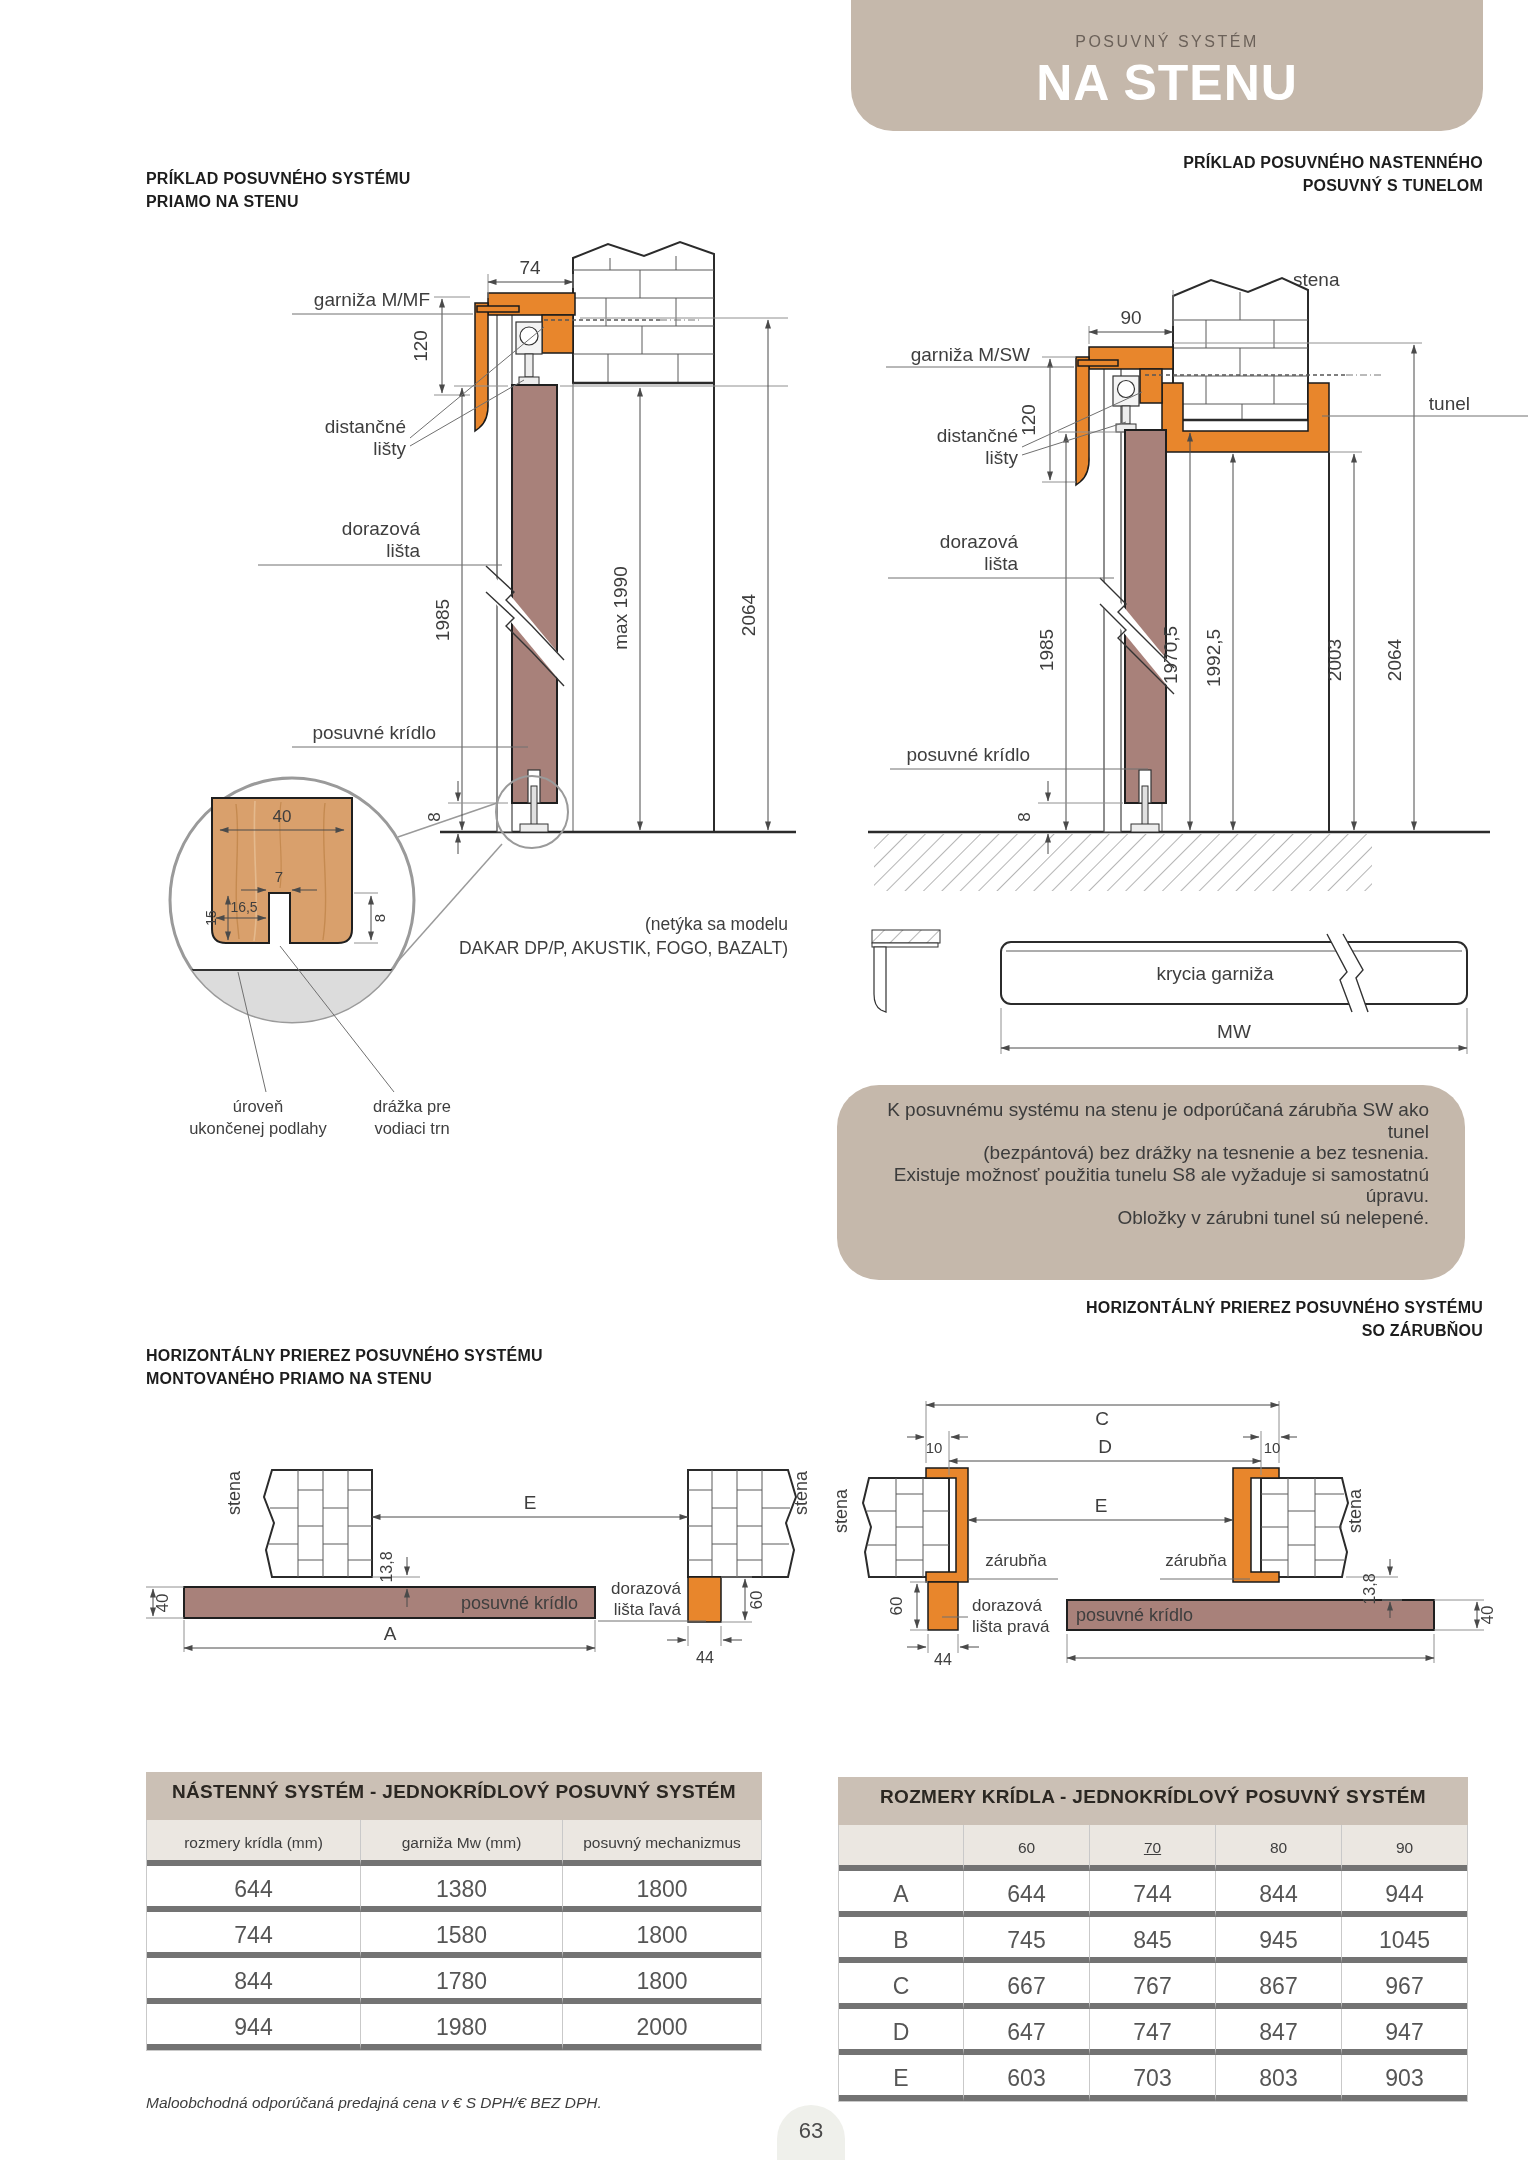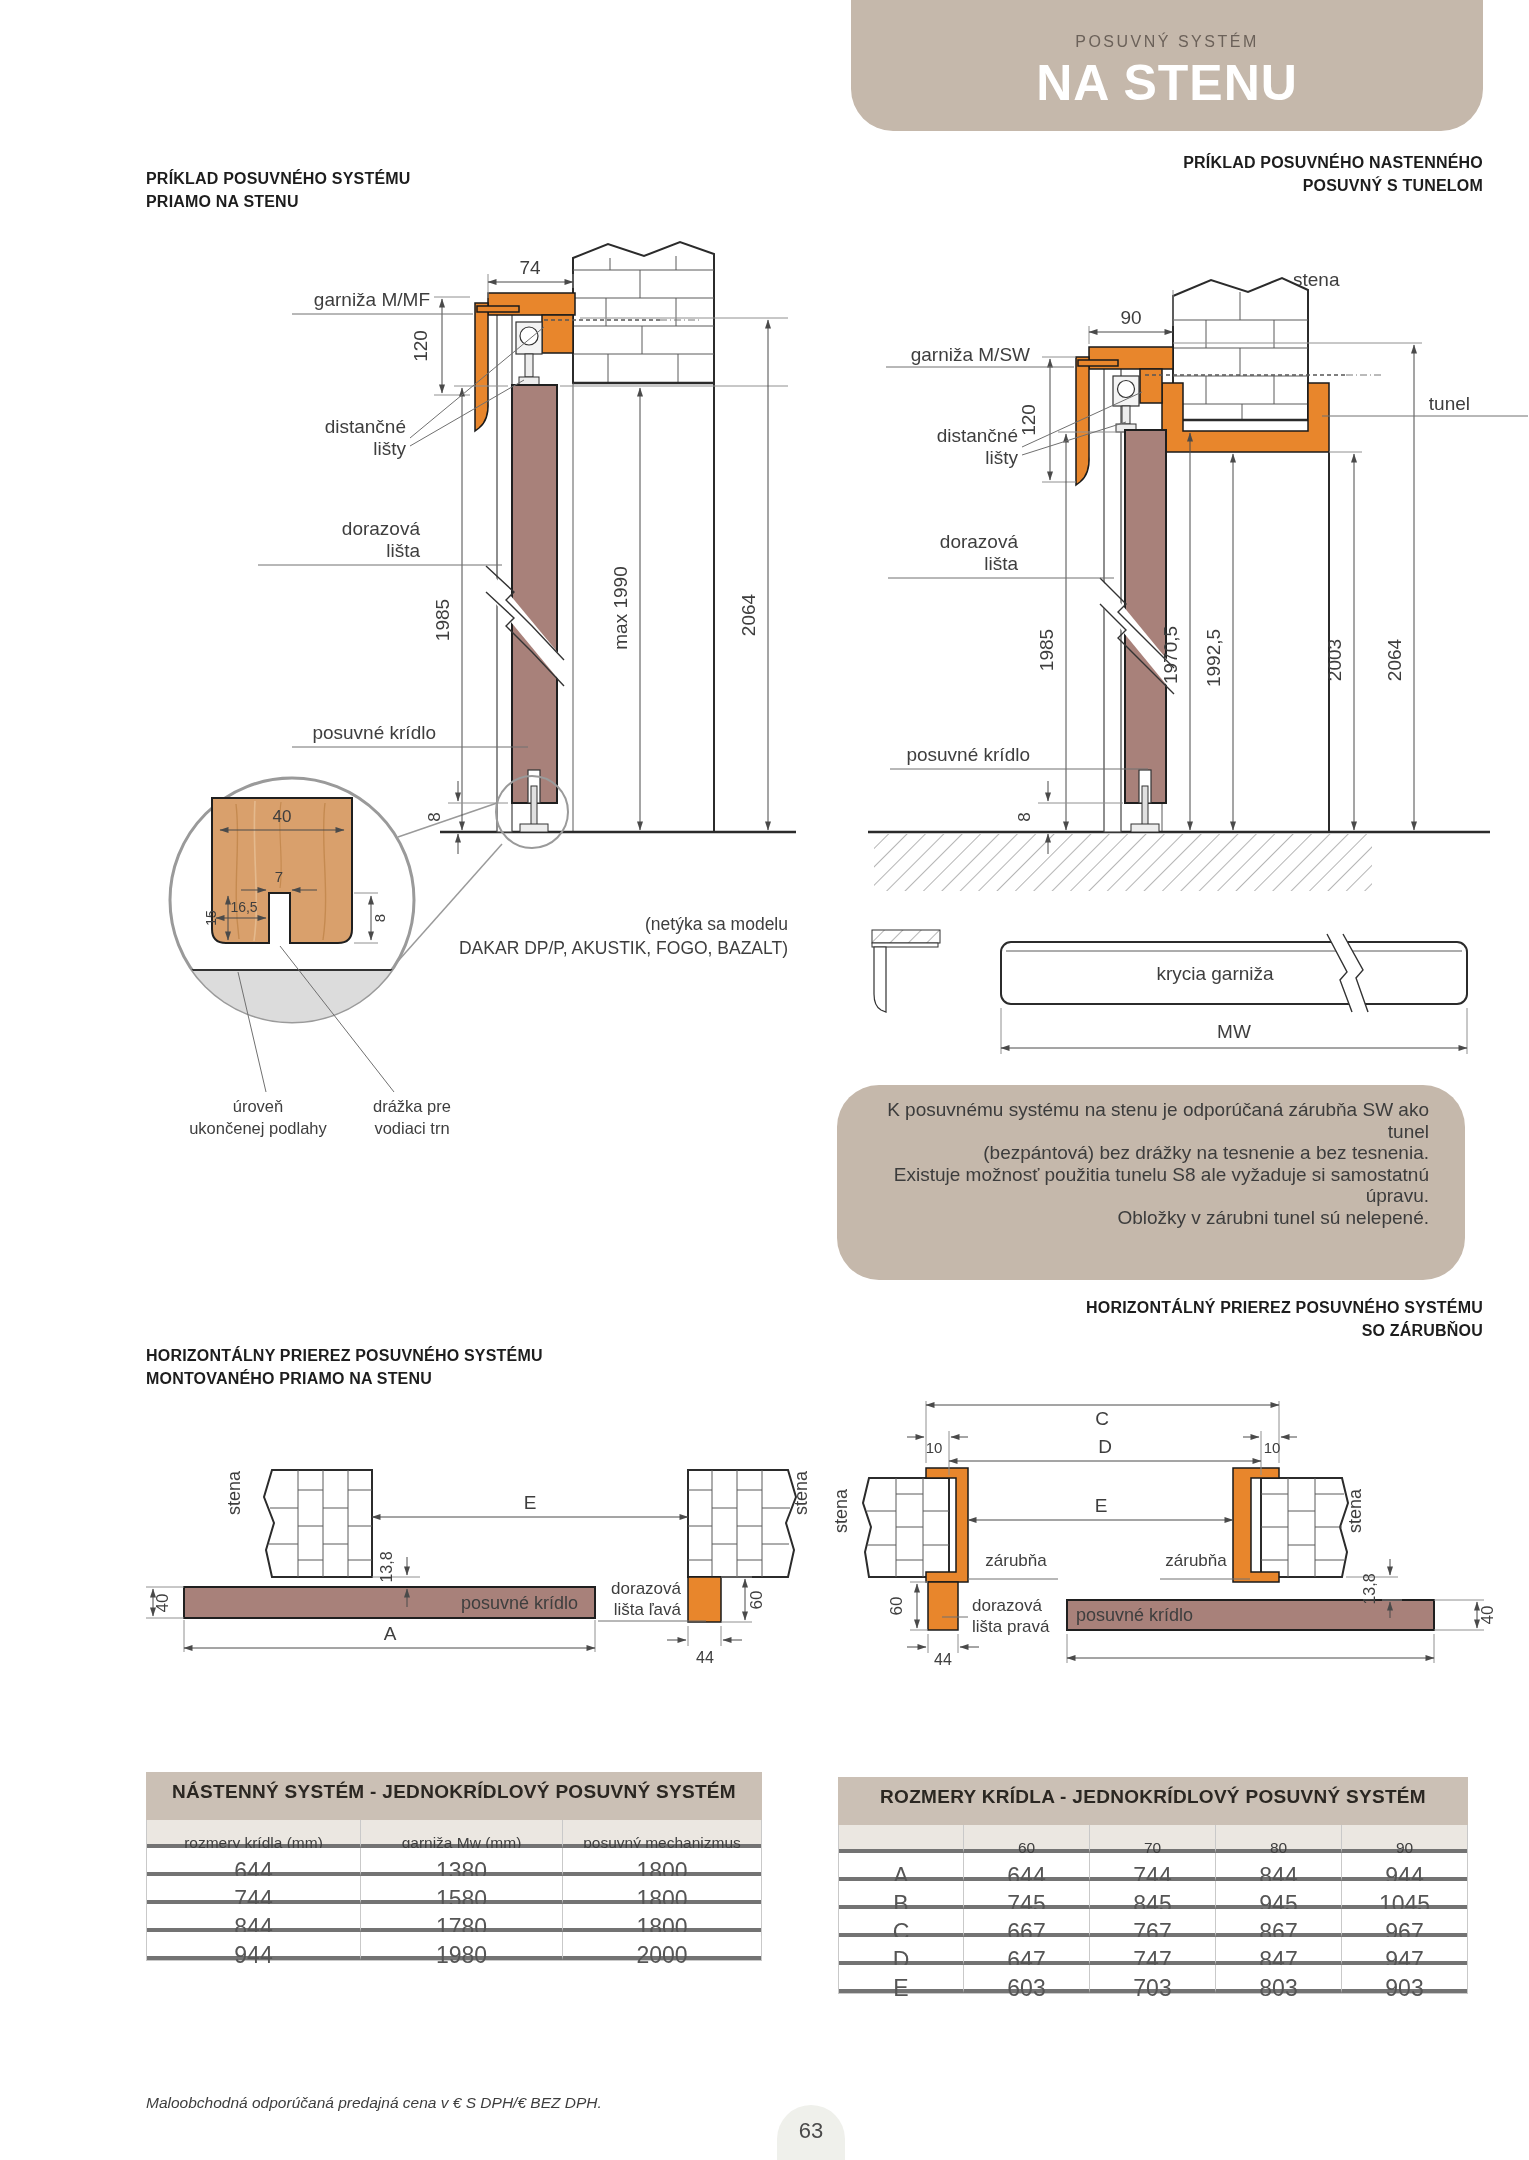--- a/index.html
+++ b/index.html
@@ -14,22 +14,22 @@
   .h2blk{font-size:16px;font-weight:bold;line-height:23px;color:#1d1d1d;letter-spacing:.2px;}
   
   .notebox{left:837px;top:1085px;width:628px;height:195px;background:#C5B8AB;border-radius:42px;
            padding:14px 36px 0 10px;box-sizing:border-box;text-align:right;}
   .notebox div{font-size:19px;line-height:21.5px;color:#3C3C3C;}
   
   .tbl{box-sizing:border-box;}
   .tbl-title{height:48px;line-height:40px;background:#CBC0B5;text-align:center;
              font-size:19px;font-weight:bold;color:#2B2722;letter-spacing:.3px;}
   .trow{display:grid;}
-  .tcell{height:28px;line-height:46px;text-align:center;box-sizing:border-box;
-         border-right:1px solid #C9C9C9;border-bottom:4px solid #737373;background:#fff;}
+  .tcell{height:46px;line-height:46px;text-align:center;box-sizing:border-box;
+         border-right:1px solid #C9C9C9;border-bottom:6px solid #737373;background:#fff;}
   .tcell:last-child{border-right:none;}
   .thead .tcell{background:#EBE7E1;font-size:15.5px;color:#3E3E3E;}
   .tnum{font-size:23px;color:#555;}
   .tbl-body{border:1px solid #C9C9C9;border-top:none;}
   
   .foot-note{font-size:15.5px;font-style:italic;color:#3E3E3E;}
   .pagepill{left:777px;top:2105px;width:68px;height:55px;background:#EFF0EB;border-radius:34px 34px 0 0;
             text-align:center;}
   .pagepill span{display:inline-block;margin-top:13px;font-size:22px;color:#4A4A4A;}
   

